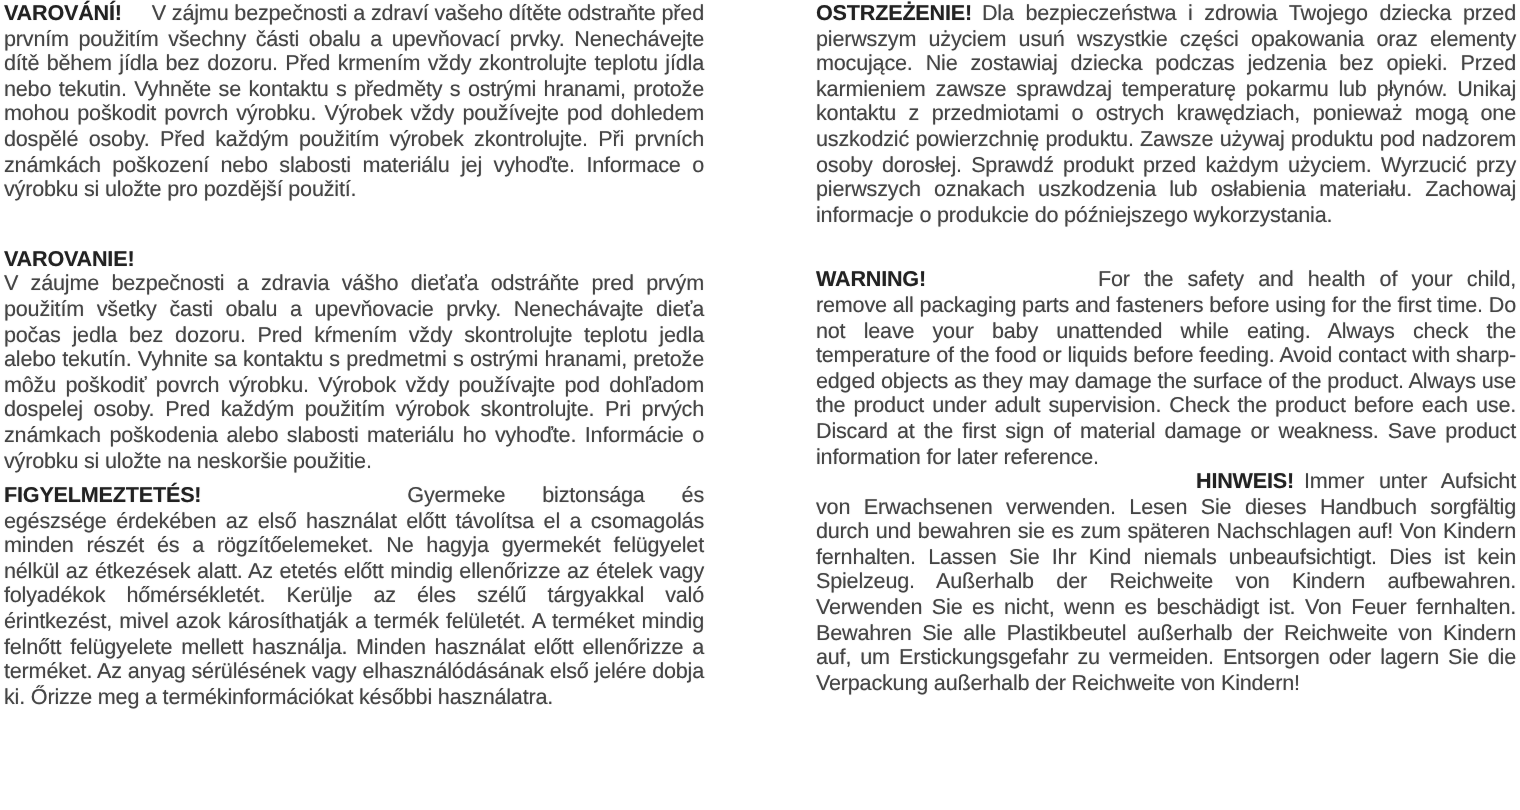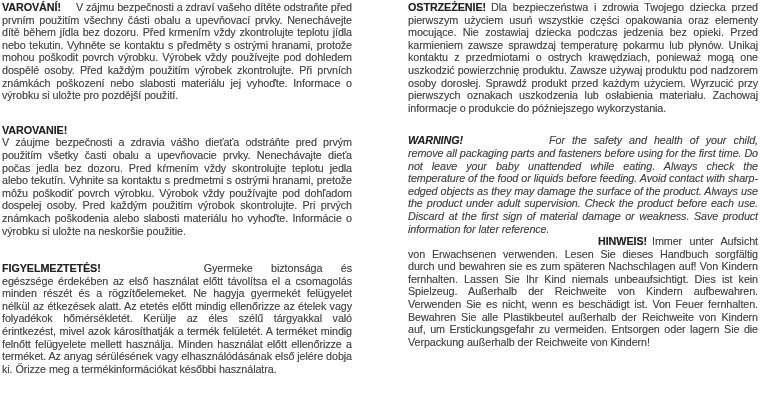--- a/index.html
+++ b/index.html
@@ -41,22 +41,22 @@
     display: inline-block;
     height: 1px;
     vertical-align: baseline;
   }
   .gap-cs { width: 15px; }
   .gap-hu { width: 103px; }
   .gap-pl { width: 5px; }
   .gap-en { width: 86px; }
   .gap-de { width: 5px; }
   .mt-sk { margin-top: 22px; }
-  .mt-hu { margin-top: 25px; }
-  .mt-en { margin-top: 20px; font-style: italic; }
+  .mt-hu { margin-top: 5px; }
+  .mt-en { margin-top: 20px; }
   .mt-de { }
   .indent-de { text-indent: 190px; }
 </style>
 </head>
 <body>
 
 <div class="page">
 
   <div class="col col-left">
 

